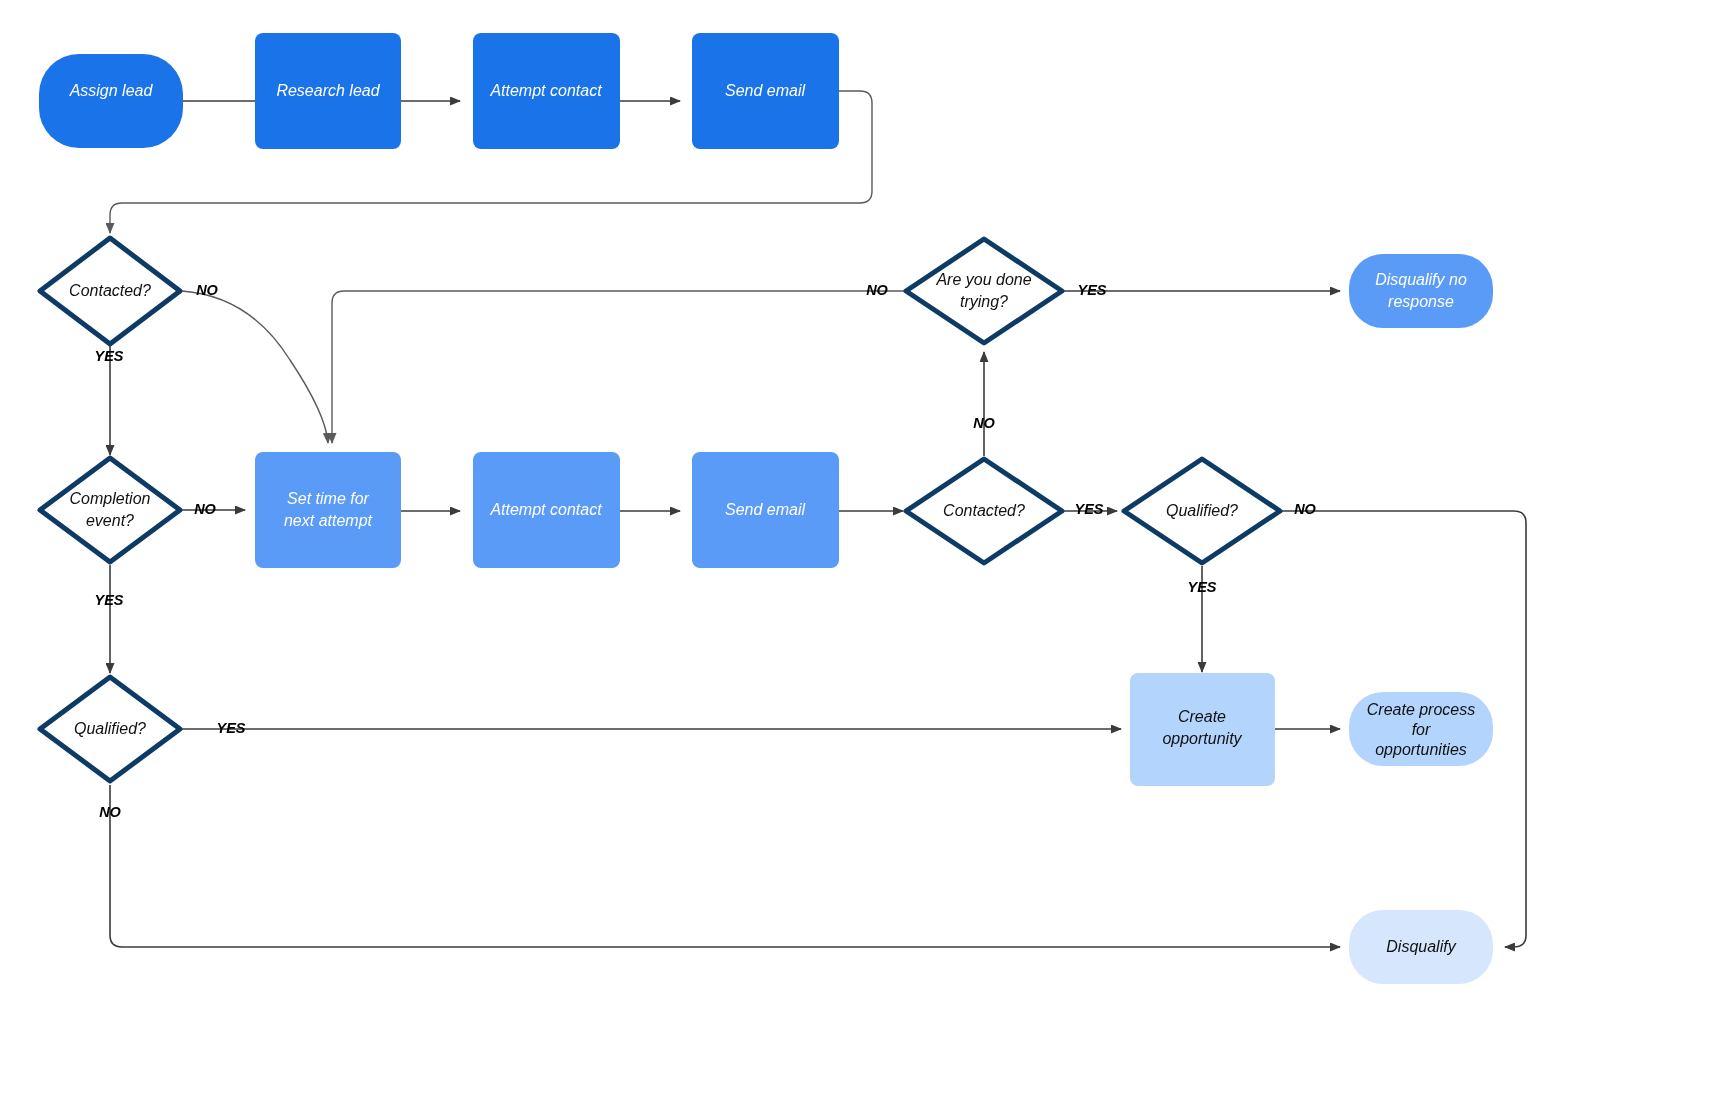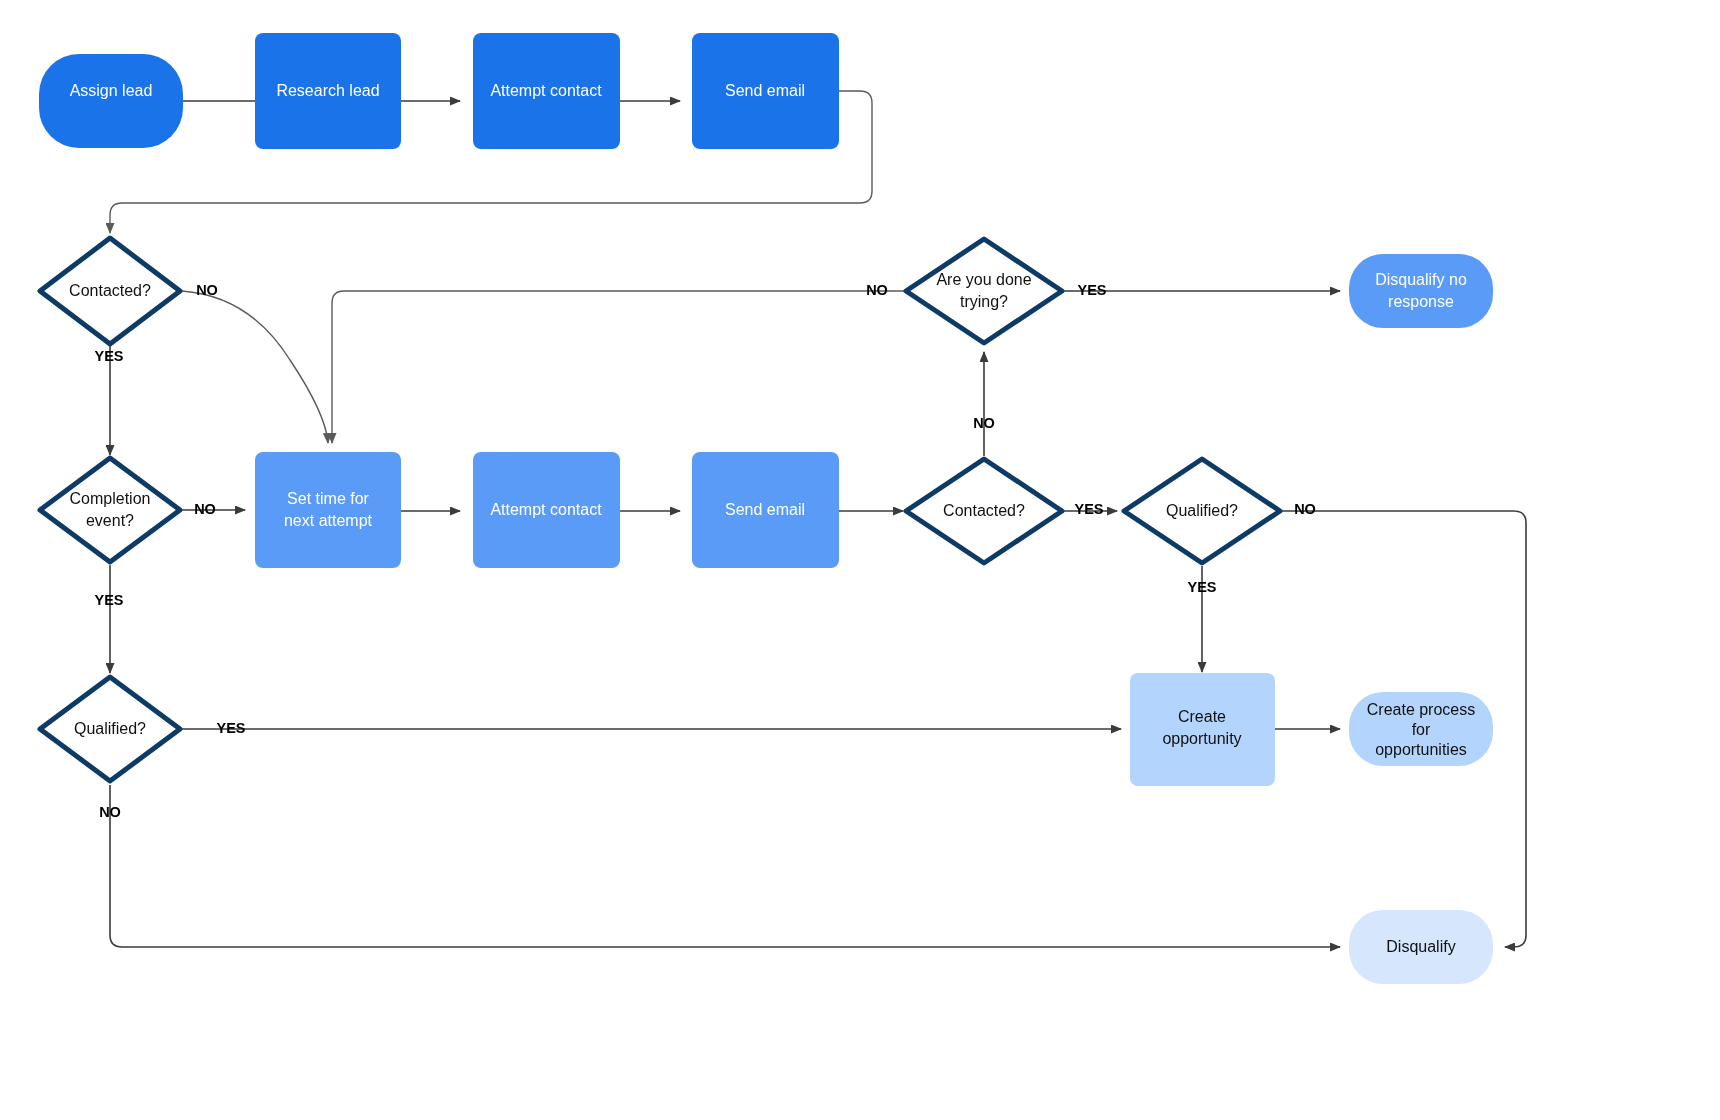--- a/index.html
+++ b/index.html
@@ -11,20 +11,21 @@
     width: 1720px;
     height: 1120px;
     font-family: "Liberation Sans", sans-serif;
     overflow: hidden;
   }
   #canvas {
     position: relative;
     width: 1720px;
     height: 1120px;
     background: #ffffff;
+    font-style: italic;
   }
   svg.layer {
     position: absolute;
     top: 0;
     left: 0;
     width: 1720px;
     height: 1120px;
   }
   .edge {
     fill: none;

